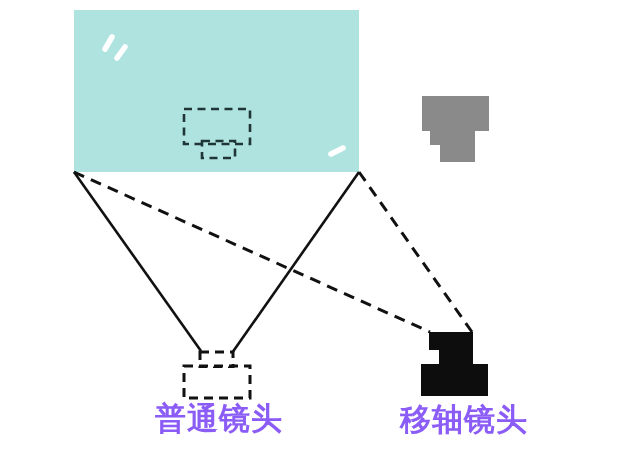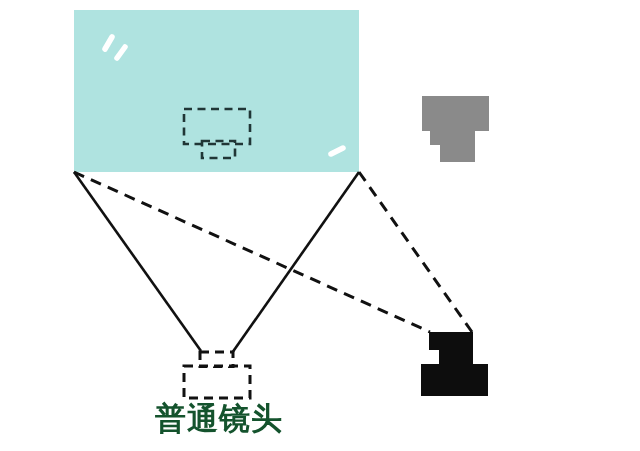--- a/index.html
+++ b/index.html
@@ -57,21 +57,21 @@
   .gray-cam{ fill:var(--color-gray_camera,#8a8a8a); }
   .black-cam{ fill:var(--color-black_camera,#0d0d0d); }
   
   .label{
     position:absolute;
     transform:translateX(-50%);
     font-weight:bold;
     font-size:31px;
     line-height:1;
     letter-spacing:1px;
-    color:#14532d;
+    color:#8b5cf6;
     white-space:nowrap;
     font-family:"Liberation Sans", sans-serif;
   }
   .label-normal{ left:219px; top:403px; }
   .label-tilt{ left:464px; top:404px; }
 </style>
 </head>
 <body>
 
 <div id="canvas">
@@ -101,14 +101,15 @@
       <rect class="cam-dash" x="200" y="352" width="33" height="16"></rect>
       <rect class="cam-dash-inner" x="186" y="368" width="62" height="28"></rect>
       <rect class="cam-dash" x="184" y="366" width="66" height="32"></rect>
     </g>
 
     <path class="black-cam" d="M429,332 H473 V364 H488 V396 H421 V364 H439 V350 H429 Z"></path>
   </svg>
 
   <div class="label label-normal">普通镜头</div>
 
+  <div class="label label-tilt">移轴镜头</div>
 
 </div>
 
 </body></html>

